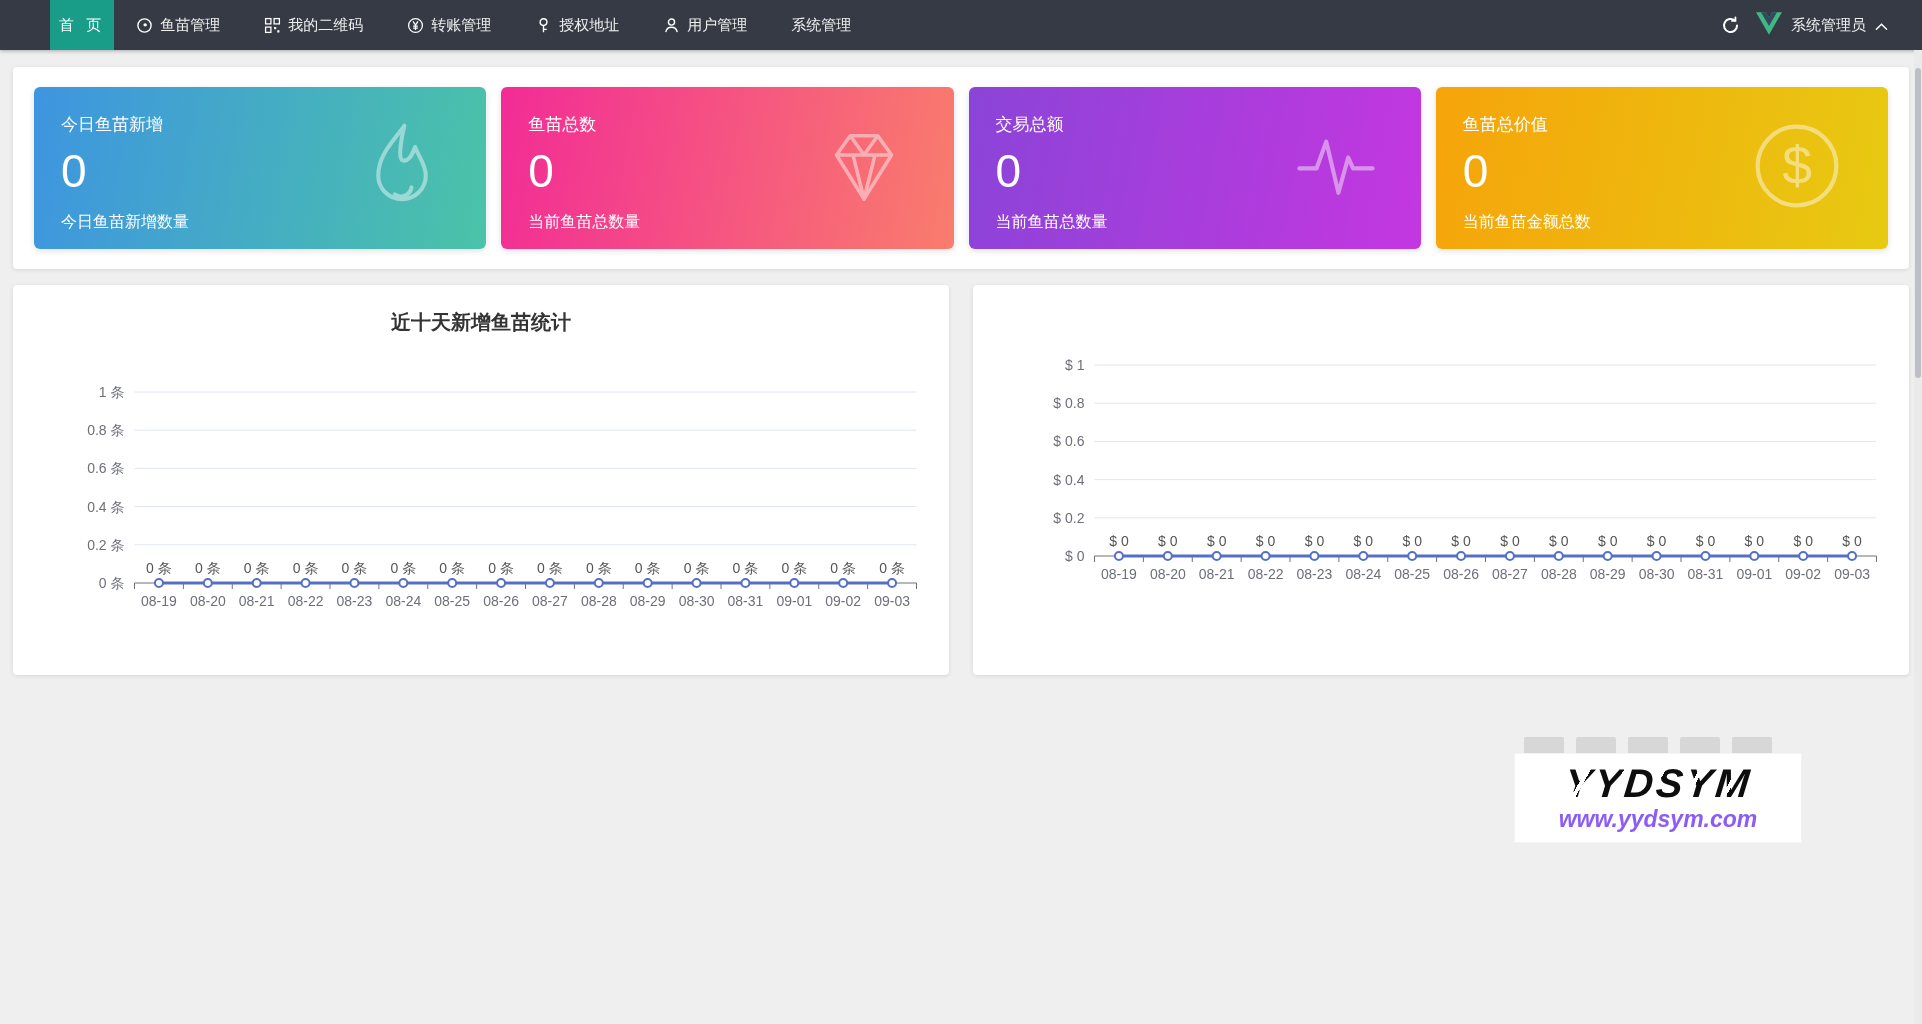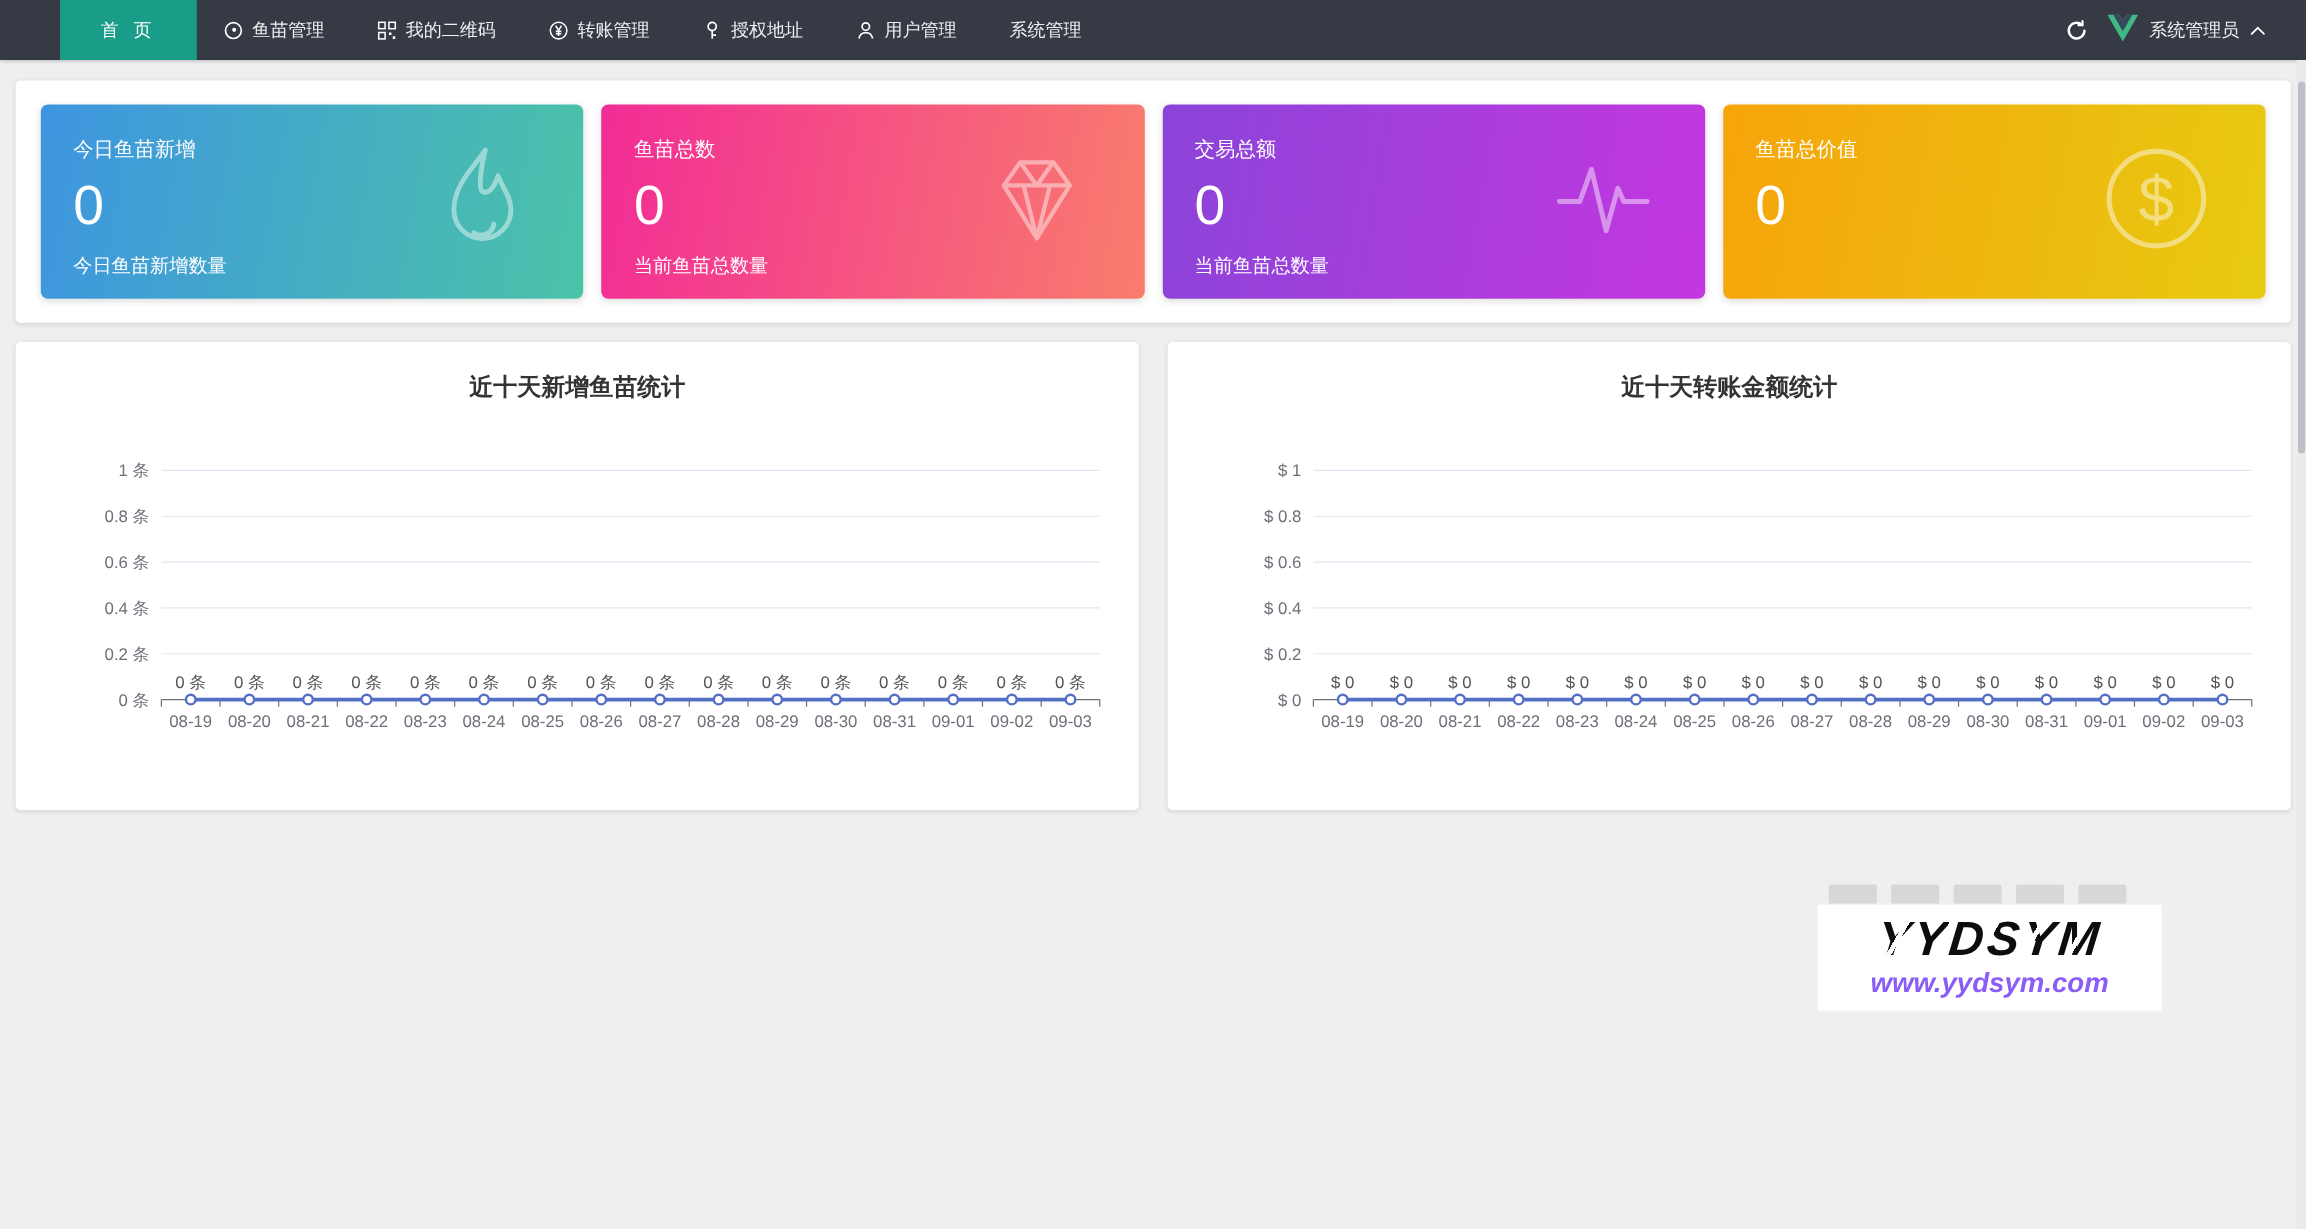--- a/index.html
+++ b/index.html
@@ -5,21 +5,21 @@
   * { margin:0; padding:0; box-sizing:border-box; }
   html,body { width:1922px; height:1024px; overflow:hidden; }
   body { font-family:"Liberation Sans","DejaVu Sans",sans-serif; background:#efefef; position:relative; }
 
   
   .navbar { height:50px; background:#353a44; display:flex; align-items:stretch;
             box-shadow:0 1px 4px rgba(0,0,0,.3); position:relative; z-index:5; }
   .nav-left { display:flex; align-items:stretch; }
   .nav-item { display:flex; align-items:center; gap:7px; padding:0 22px; color:rgba(255,255,255,.92);
               font-size:15px; cursor:pointer; white-space:nowrap; }
-  .nav-item.active { background:#199d88; color:#fff; margin-left:50px; padding:0 34px; letter-spacing:4px;justify-content:center;}
+  .nav-item.active { background:#199d88; color:#fff; margin-left:50px; padding:0 9px; letter-spacing:4px;justify-content:center;}
   .nav-item svg { display:block; }
   .nav-right { margin-left:auto; display:flex; align-items:center; gap:16px; padding-right:34px; }
   .refresh-btn { cursor:pointer; display:flex; align-items:center; }
   .user-box { display:flex; align-items:center; gap:9px; color:rgba(255,255,255,.92); font-size:15px; cursor:pointer; }
 
   
   .page { padding:17px 13px 0 13px; }
 
   .stats-panel { background:#fff; border-radius:4px; box-shadow:0 1px 4px rgba(0,0,0,.10);
                  padding:20px 21px; display:flex; gap:15px; margin-bottom:16px; }
@@ -171,20 +171,21 @@
       <span class="stat-icon">
         <svg width="78" height="60" viewBox="0 0 64 48" fill="none" stroke="#fff" stroke-width="3.4" stroke-linecap="round" stroke-linejoin="round">
           <polyline points="2,26 16,26 24,4 34,46 42,17 46,26 62,26"></polyline>
         </svg>
       </span>
     </div>
 
     <div class="stat-card" style="background:linear-gradient(100deg,#f6a40a,#e7ca12);">
       <div class="stat-title">鱼苗总价值</div>
       <div class="stat-value">0</div>
+      <div class="stat-sub">当前鱼苗金额总数</div>
       <span class="stat-icon">
         <svg width="90" height="90" viewBox="0 0 64 64" fill="none">
           <circle cx="32" cy="32" r="28" stroke="#fff" stroke-width="3"></circle>
           <text x="32" y="45" text-anchor="middle" fill="#fff" font-size="38" font-family="Liberation Sans, sans-serif" font-weight="400">$</text>
         </svg>
       </span>
     </div>
 
   </div>
 
@@ -268,21 +269,20 @@
             <text x="814.6875" y="201" text-anchor="middle" fill="#555555" font-size="14">0 条</text>
             <circle cx="814.6875" cy="211" r="4" fill="#fff" stroke="#5470C6" stroke-width="2"></circle>
             <text x="814.6875" y="234" text-anchor="middle" fill="#6E7079" font-size="14">09-02</text>
             <text x="863.5625" y="201" text-anchor="middle" fill="#555555" font-size="14">0 条</text>
             <circle cx="863.5625" cy="211" r="4" fill="#fff" stroke="#5470C6" stroke-width="2"></circle>
             <text x="863.5625" y="234" text-anchor="middle" fill="#6E7079" font-size="14">09-03</text>
           </svg>
       </div>
     </div>
     <div class="chart-card">
-      <div class="chart-title">近十天转账金额统计</div>
       <div class="chart-svg-wrap">
         <svg class="chart-svg" viewBox="0 0 905 250" preserveAspectRatio="xMidYMid meet">
             <text x="96" y="216" text-anchor="end" fill="#6E7079" font-size="14">$ 0</text>
             <line x1="106" y1="172.8" x2="888" y2="172.8" stroke="#E0E6F1" stroke-width="1"></line>
             <text x="96" y="177.8" text-anchor="end" fill="#6E7079" font-size="14">$ 0.2</text>
             <line x1="106" y1="134.6" x2="888" y2="134.6" stroke="#E0E6F1" stroke-width="1"></line>
             <text x="96" y="139.6" text-anchor="end" fill="#6E7079" font-size="14">$ 0.4</text>
             <line x1="106" y1="96.4" x2="888" y2="96.4" stroke="#E0E6F1" stroke-width="1"></line>
             <text x="96" y="101.4" text-anchor="end" fill="#6E7079" font-size="14">$ 0.6</text>
             <line x1="106" y1="58.19999999999999" x2="888" y2="58.19999999999999" stroke="#E0E6F1" stroke-width="1"></line>

